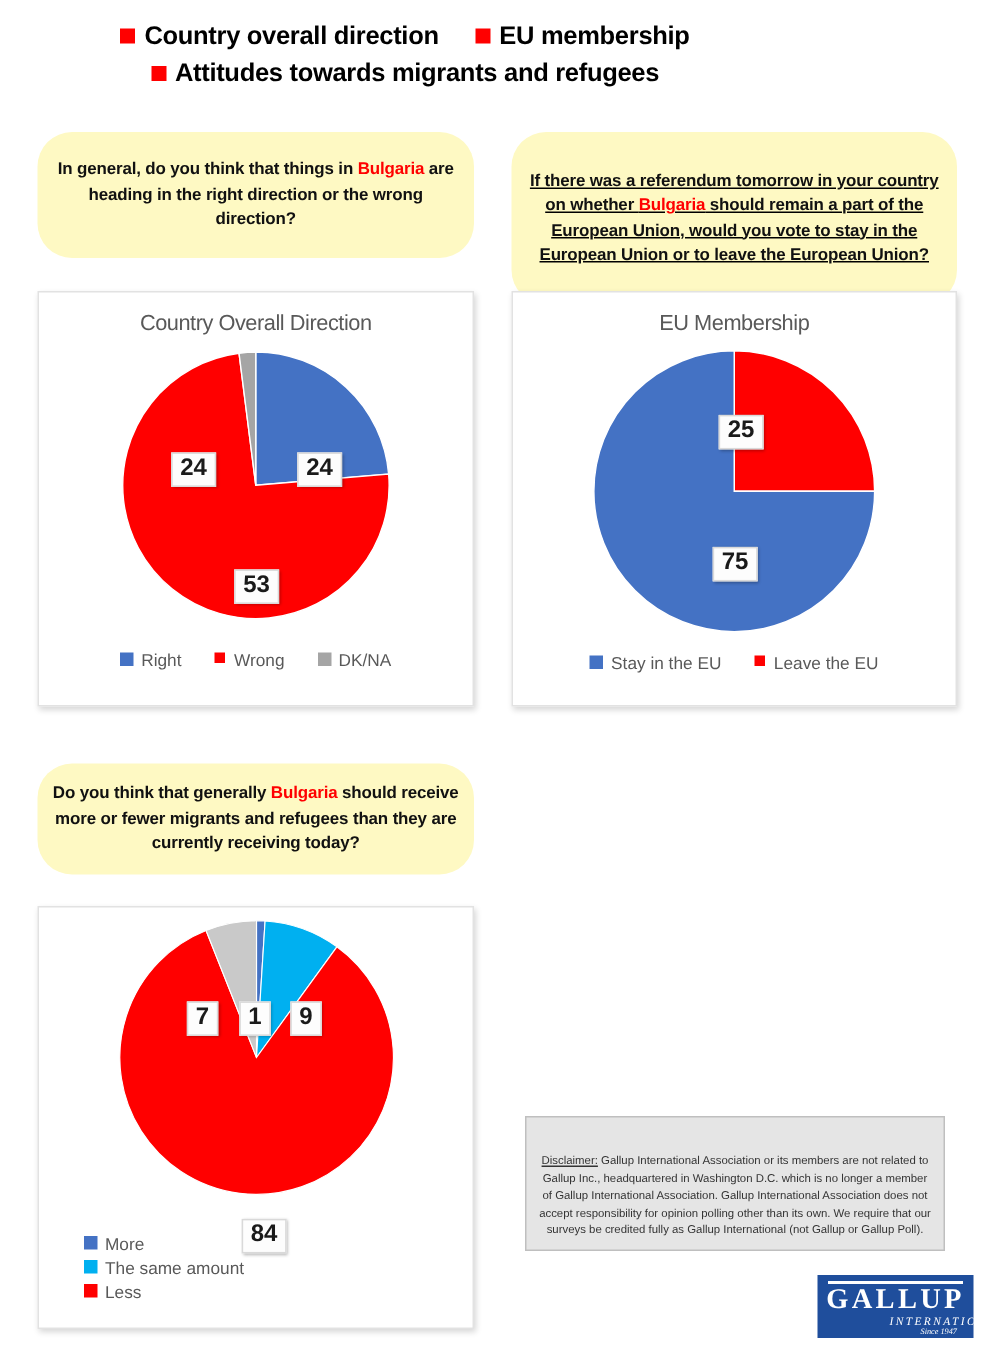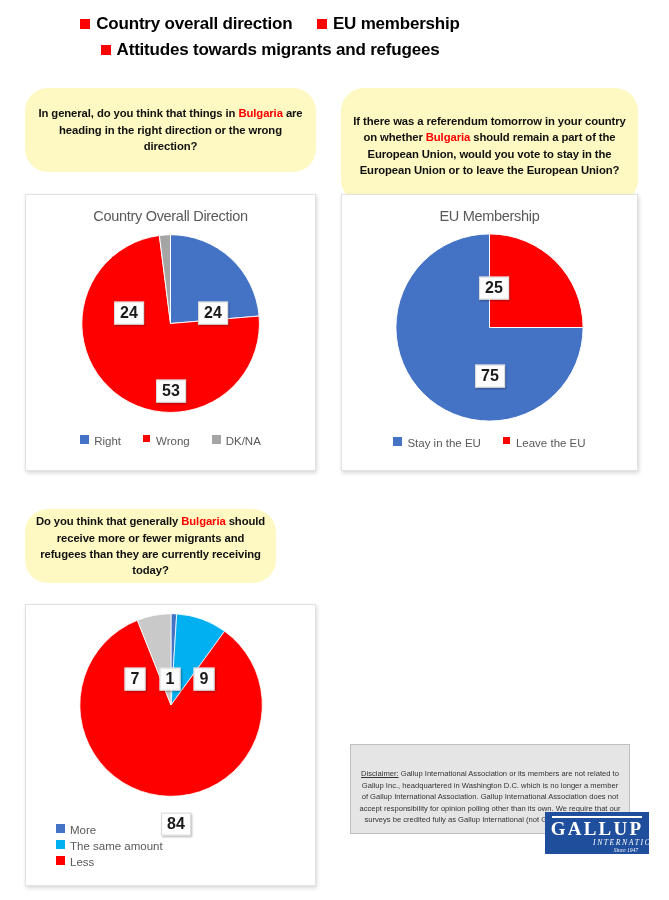--- a/index.html
+++ b/index.html
@@ -147,21 +147,21 @@
     </div>
     <div class="header-row">
       <span class="hdr-item"><span class="hdr-sq"></span><span>Attitudes towards migrants and refugees</span></span>
     </div>
   </div>
 
   <div class="qbox" style="left:25px; top:88px; width:291px; height:84px;">
     <div class="qtext"><span>In general, do you think that things in </span><span class="hl">Bulgaria</span><span> are heading in the right direction or the wrong direction?</span></div>
   </div>
 
-  <div class="qbox" style="left:341px; top:88px; width:297px; height:115px;">
+  <div class="qbox" style="left:341px; top:88px; width:297px; height:115px;text-decoration:underline;">
     <div class="qtext"><span>If there was a referendum tomorrow in your country on whether </span><span class="hl">Bulgaria</span><span> should remain a part of the European Union, would you vote to stay in the European Union or to leave the European Union?</span></div>
   </div>
 
   <div class="card" style="left:25px; top:194px; width:291px; height:277px;">
     <div class="chart-title">Country Overall Direction</div>
     <div class="pie-wrap" style="height:200px;">
       <svg class="pie" width="185" height="185" viewBox="0 0 200 200" style="margin-top:7px;">
 
         <path d="M100,100 L100,4 A96,96 0 0,1 195.79,91.95 Z" fill="#4472C4" stroke="#ffffff" stroke-width="1"></path>
 
@@ -206,21 +206,21 @@
           <span class="legend-sq" style="background:#4472C4"></span>
           <span>Stay in the EU</span>
         </span>
       <span class="legend-item">
           <span class="legend-sq small" style="background:#FF0000"></span>
           <span>Leave the EU</span>
         </span>
     </div>
   </div>
 
-  <div class="qbox" style="left:25px; top:509px; width:251px; height:74px;">
+  <div class="qbox" style="left:25px; top:509px; width:291px; height:74px;">
     <div class="qtext"><span>Do you think that generally </span><span class="hl">Bulgaria</span><span> should receive more or fewer migrants and refugees than they are currently receiving today?</span></div>
   </div>
 
   <div class="card" style="left:25px; top:604px; width:291px; height:282px;">
     <div class="pie-wrap" style="height:198px;">
       <svg class="pie" width="190" height="190" viewBox="0 0 200 200" style="margin-top:5px;">
 
         <path d="M100,100 L100,4 A96,96 0 0,1 106.03,4.19 Z" fill="#4472C4" stroke="#ffffff" stroke-width="0.8"></path>
 
         <path d="M100,100 L106.03,4.19 A96,96 0 0,1 156.42,22.33 Z" fill="#00B0F0" stroke="#ffffff" stroke-width="0.8"></path>
@@ -249,20 +249,20 @@
         </span>
 
     </div>
   </div>
 
 
   <div class="disclaimer" style="left:350px; top:744px; width:280px; height:90px;">
     <u>Disclaimer:</u><span> Gallup International Association or its members are not related to Gallup Inc., headquartered in Washington D.C. which is no longer a member of Gallup International Association. Gallup International Association does not accept responsibility for opinion polling other than its own. We require that our surveys be credited fully as Gallup International (not Gallup or Gallup Poll).</span>
   </div>
 
-  <div class="logo" style="left:545px; top:812px;">
+  <div class="logo" style="left:545px; top:850px;">
     <div class="logo-rule"></div>
     <div class="logo-main">GALLUP</div>
     <div class="logo-sub">INTERNATIONAL</div>
     <div class="logo-since">Since 1947</div>
   </div>
 
 </div>
 
 </body></html>

